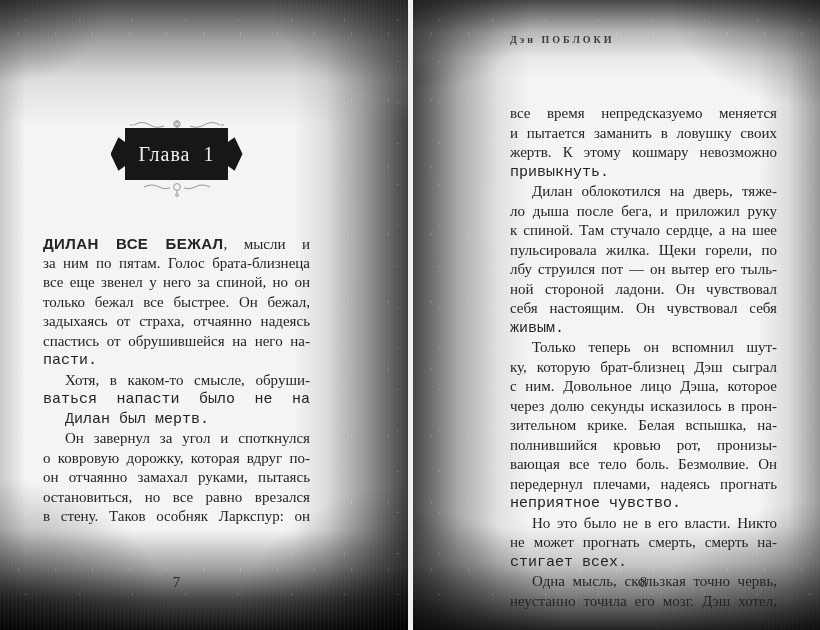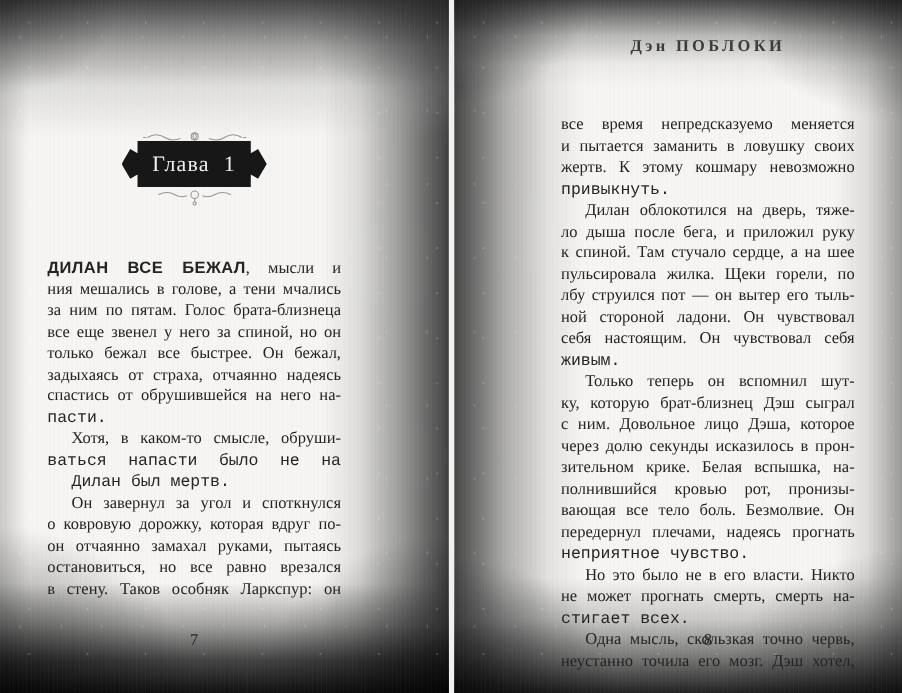--- a/index.html
+++ b/index.html
@@ -43,26 +43,26 @@
   .textblock{font-size:15px;line-height:19.5px;}
   .line{height:19.5px;overflow:hidden;text-align:justify;text-align-last:justify;}
   .line.last{text-align-last:left;font-family:Liberation Mono, monospace;}
   .line.ind{text-indent:22px;}
   .lead{font-family:"Liberation Sans", sans-serif;font-weight:700;font-size:15px;letter-spacing:.4px;}
   #left-text{left:43px;top:234px;}
   #right-text{left:97px;top:64px;margin-top:40px;}
   .pagenum{position:absolute;z-index:2;width:267px;top:574px;text-align:center;
            font-size:15px;color:#262626;}
   .pagenum.l{left:43px;} .pagenum.r{left:97px;}
-  .running-head{position:absolute;z-index:2;left:97px;top:34px;width:267px;text-align:center;
-           font-size:15px;font-weight:700;letter-spacing:3px;color:#3c3c3c;}
+  .running-head{position:absolute;z-index:2;left:97px;top:34px;width:267px;text-align:left;
+           font-size:10px;font-weight:700;letter-spacing:3px;color:#3c3c3c;}
   
   .chapter-head{position:absolute;z-index:2;left:43px;top:118px;width:267px;
            display:flex;flex-direction:column;align-items:center;}
-  .plaque{width:132px;height:42px;margin:-3px 0 1px 0;display:flex;align-items:center;justify-content:center;
+  .plaque{width:132px;height:52px;margin:-3px 0 1px 0;display:flex;align-items:center;justify-content:center;
            background:var(--plaque_bg,#171717);color:var(--plaque_text,#f0efec);
            font-size:20px;word-spacing:7px;letter-spacing:1px;
            clip-path:polygon(0 50%,6% 18%,11% 27%,11% 0,89% 0,89% 27%,94% 18%,100% 50%,94% 82%,89% 73%,89% 100%,11% 100%,11% 73%,6% 82%);}
   .flourish{color:#979797;}
 </style>
 </head>
 <body>
 
 <div id="spread">
 
@@ -85,21 +85,20 @@
           <path d="M4 6 q8 -4 15 0 q5 3 11 1"></path>
           <path d="M70 6 q-8 -4 -15 0 q-5 3 -11 1"></path>
           <circle cx="37" cy="6" r="3.4"></circle>
           <path d="M37 9.4 v3 M35.6 14 a1.4 1.4 0 1 0 2.8 0 a1.4 1.4 0 1 0 -2.8 0"></path>
         </g>
       </svg>
     </div>
     <div id="left-text" class="content textblock">
         <div>
           <div class="line"><span class="lead">ДИЛАН ВСЕ БЕЖАЛ</span>, мысли и воспомина-</div>
-          <div class="line">ния мешались в голове, а тени мчались</div>
           <div class="line">за ним по пятам. Голос брата-близнеца</div>
           <div class="line">все еще звенел у него за спиной, но он</div>
           <div class="line">только бежал все быстрее. Он бежал,</div>
           <div class="line">задыхаясь от страха, отчаянно надеясь</div>
           <div class="line">спастись от обрушившейся на него на-</div>
           <div class="line last">пасти.</div>
         </div>
         <div>
           <div class="line ind">Хотя, в каком-то смысле, обруши-</div>
           <div class="line last">ваться напасти было не на кого.</div>

